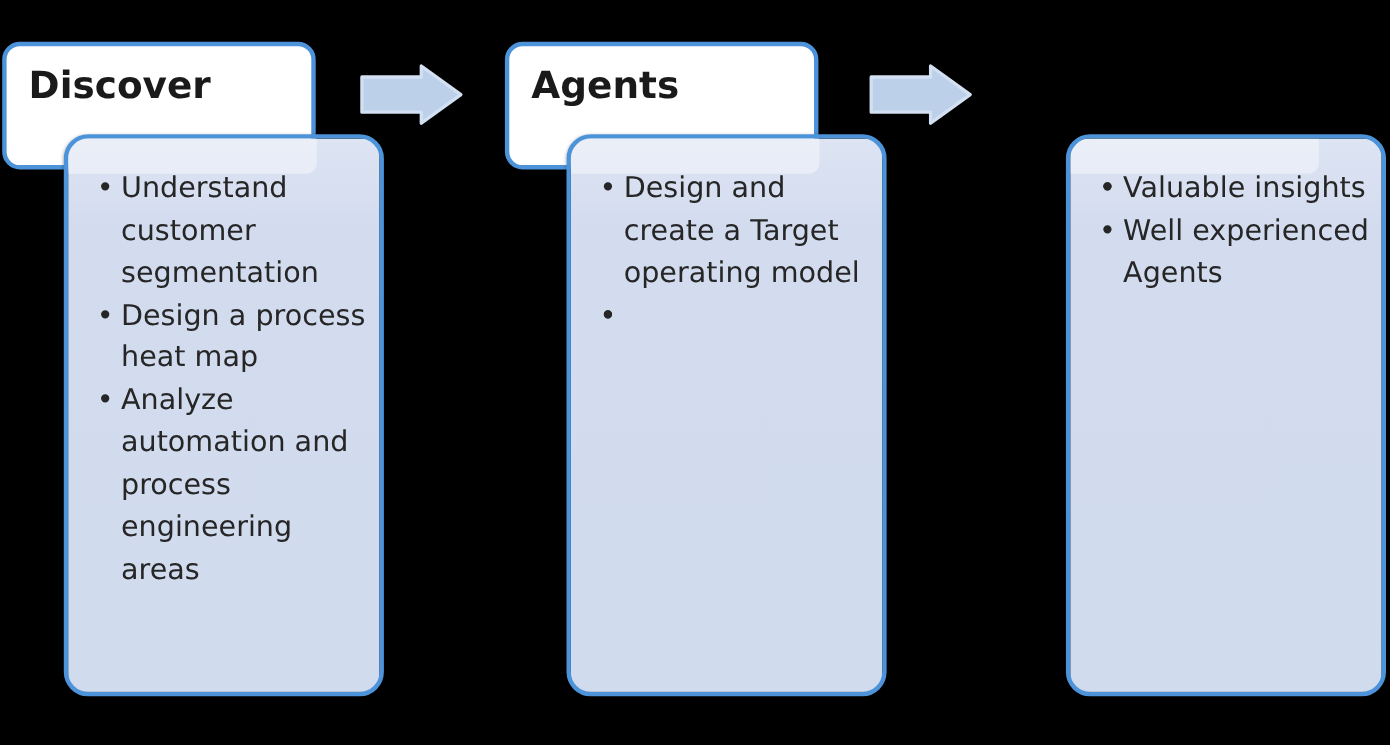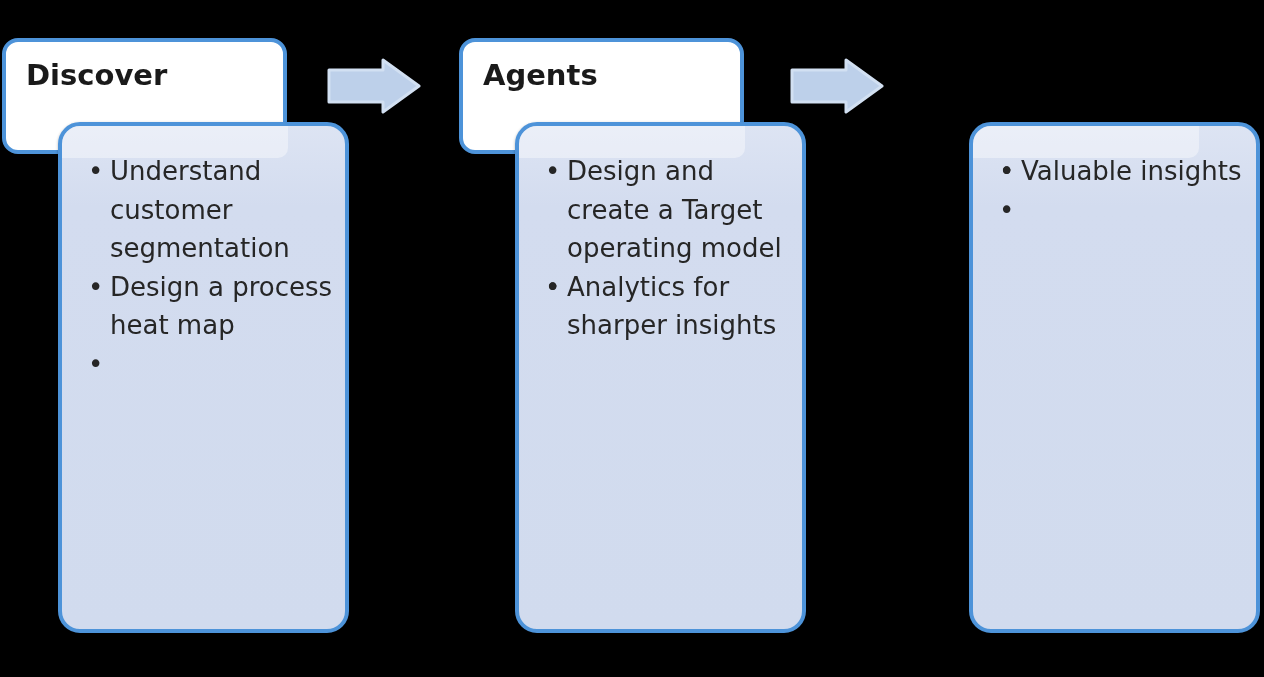--- a/index.html
+++ b/index.html
@@ -42,21 +42,21 @@
     background: #ffffff;
     border: 4px solid #4d93d9;
     border-radius: 16px;
     box-sizing: border-box;
     box-shadow: 0 1px 2px rgba(0,0,0,0.35);
   }
   .head-label {
     position: absolute;
     left: 20px;
     top: 16px;
-    font-size: 29px;
+    font-size: 34px;
     font-weight: bold;
     color: #1a1a1a;
     letter-spacing: 0px;
     white-space: nowrap;
   }
 
   
   .body-card {
     position: absolute;
     left: 58px;
@@ -135,20 +135,21 @@
         <li class="bullet">
           <span class="dot">•</span>
           <span>Understand customer segmentation</span>
         </li>
         <li class="bullet">
           <span class="dot">•</span>
           <span>Design a process heat map</span>
         </li>
         <li class="bullet">
           <span class="dot">•</span>
+          <span>Analyze automation and process engineering areas</span>
         </li>
       </ul>
     </div>
   </div>
 
   <div class="arrow a0">
     <svg viewBox="0 0 94 56" xmlns="http://www.w3.org/2000/svg">
       <polygon points="2,12 56,12 56,2 92,28 56,54 56,44 2,44" fill="#bdd0ea" stroke="#d2e0f2" stroke-width="3" stroke-linejoin="round"></polygon>
     </svg>
   </div>
@@ -161,21 +162,20 @@
       <ul class="bullets">
         <li class="bullet">
           <span class="dot">•</span>
           <span>Design and create a Target operating model</span>
         </li>
         <li class="bullet">
           <span class="dot">•</span>
         </li>
         <li class="bullet">
           <span class="dot">•</span>
-          <span>Analytics for sharper insights</span>
         </li>
       </ul>
     </div>
   </div>
 
   <div class="arrow a1">
     <svg viewBox="0 0 94 56" xmlns="http://www.w3.org/2000/svg">
       <polygon points="2,12 56,12 56,2 92,28 56,54 56,44 2,44" fill="#bdd0ea" stroke="#d2e0f2" stroke-width="3" stroke-linejoin="round"></polygon>
     </svg>
   </div>
@@ -185,18 +185,19 @@
       <ul class="bullets">
         <li class="bullet">
           <span class="dot">•</span>
         </li>
         <li class="bullet">
           <span class="dot">•</span>
           <span>Valuable insights</span>
         </li>
         <li class="bullet">
           <span class="dot">•</span>
+          <span>Well experienced Agents</span>
         </li>
       </ul>
     </div>
   </div>
 
 </div>
 
 </body></html>

